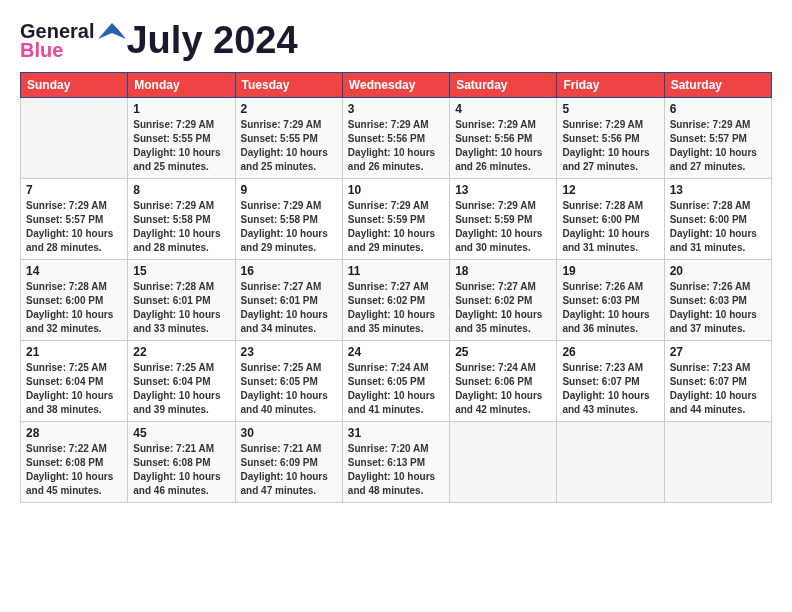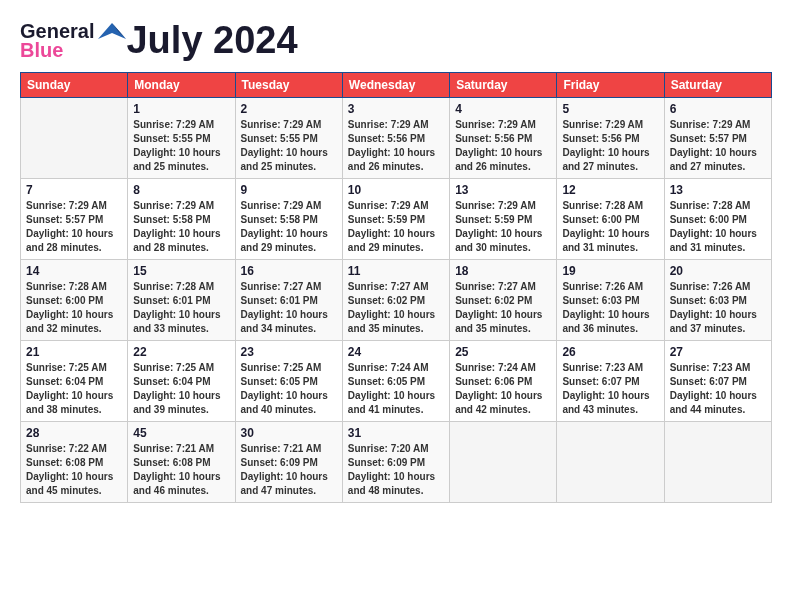--- a/index.html
+++ b/index.html
@@ -332,21 +332,21 @@
         <td>
           <span class="day-number">30</span>
           <div class="day-info" style="white-space: pre-line;">Sunrise: 7:21 AM
 Sunset: 6:09 PM
 Daylight: 10 hours
 and 47 minutes.</div>
         </td>
         <td>
           <span class="day-number">31</span>
           <div class="day-info" style="white-space: pre-line;">Sunrise: 7:20 AM
-Sunset: 6:09 PM
+Sunset: 6:13 PM
 Daylight: 10 hours
 and 48 minutes.</div>
         </td>
         <td class="empty-cell"></td>
         <td class="empty-cell"></td>
         <td class="empty-cell"></td>
       </tr>
     </tbody>
 </table>
 

